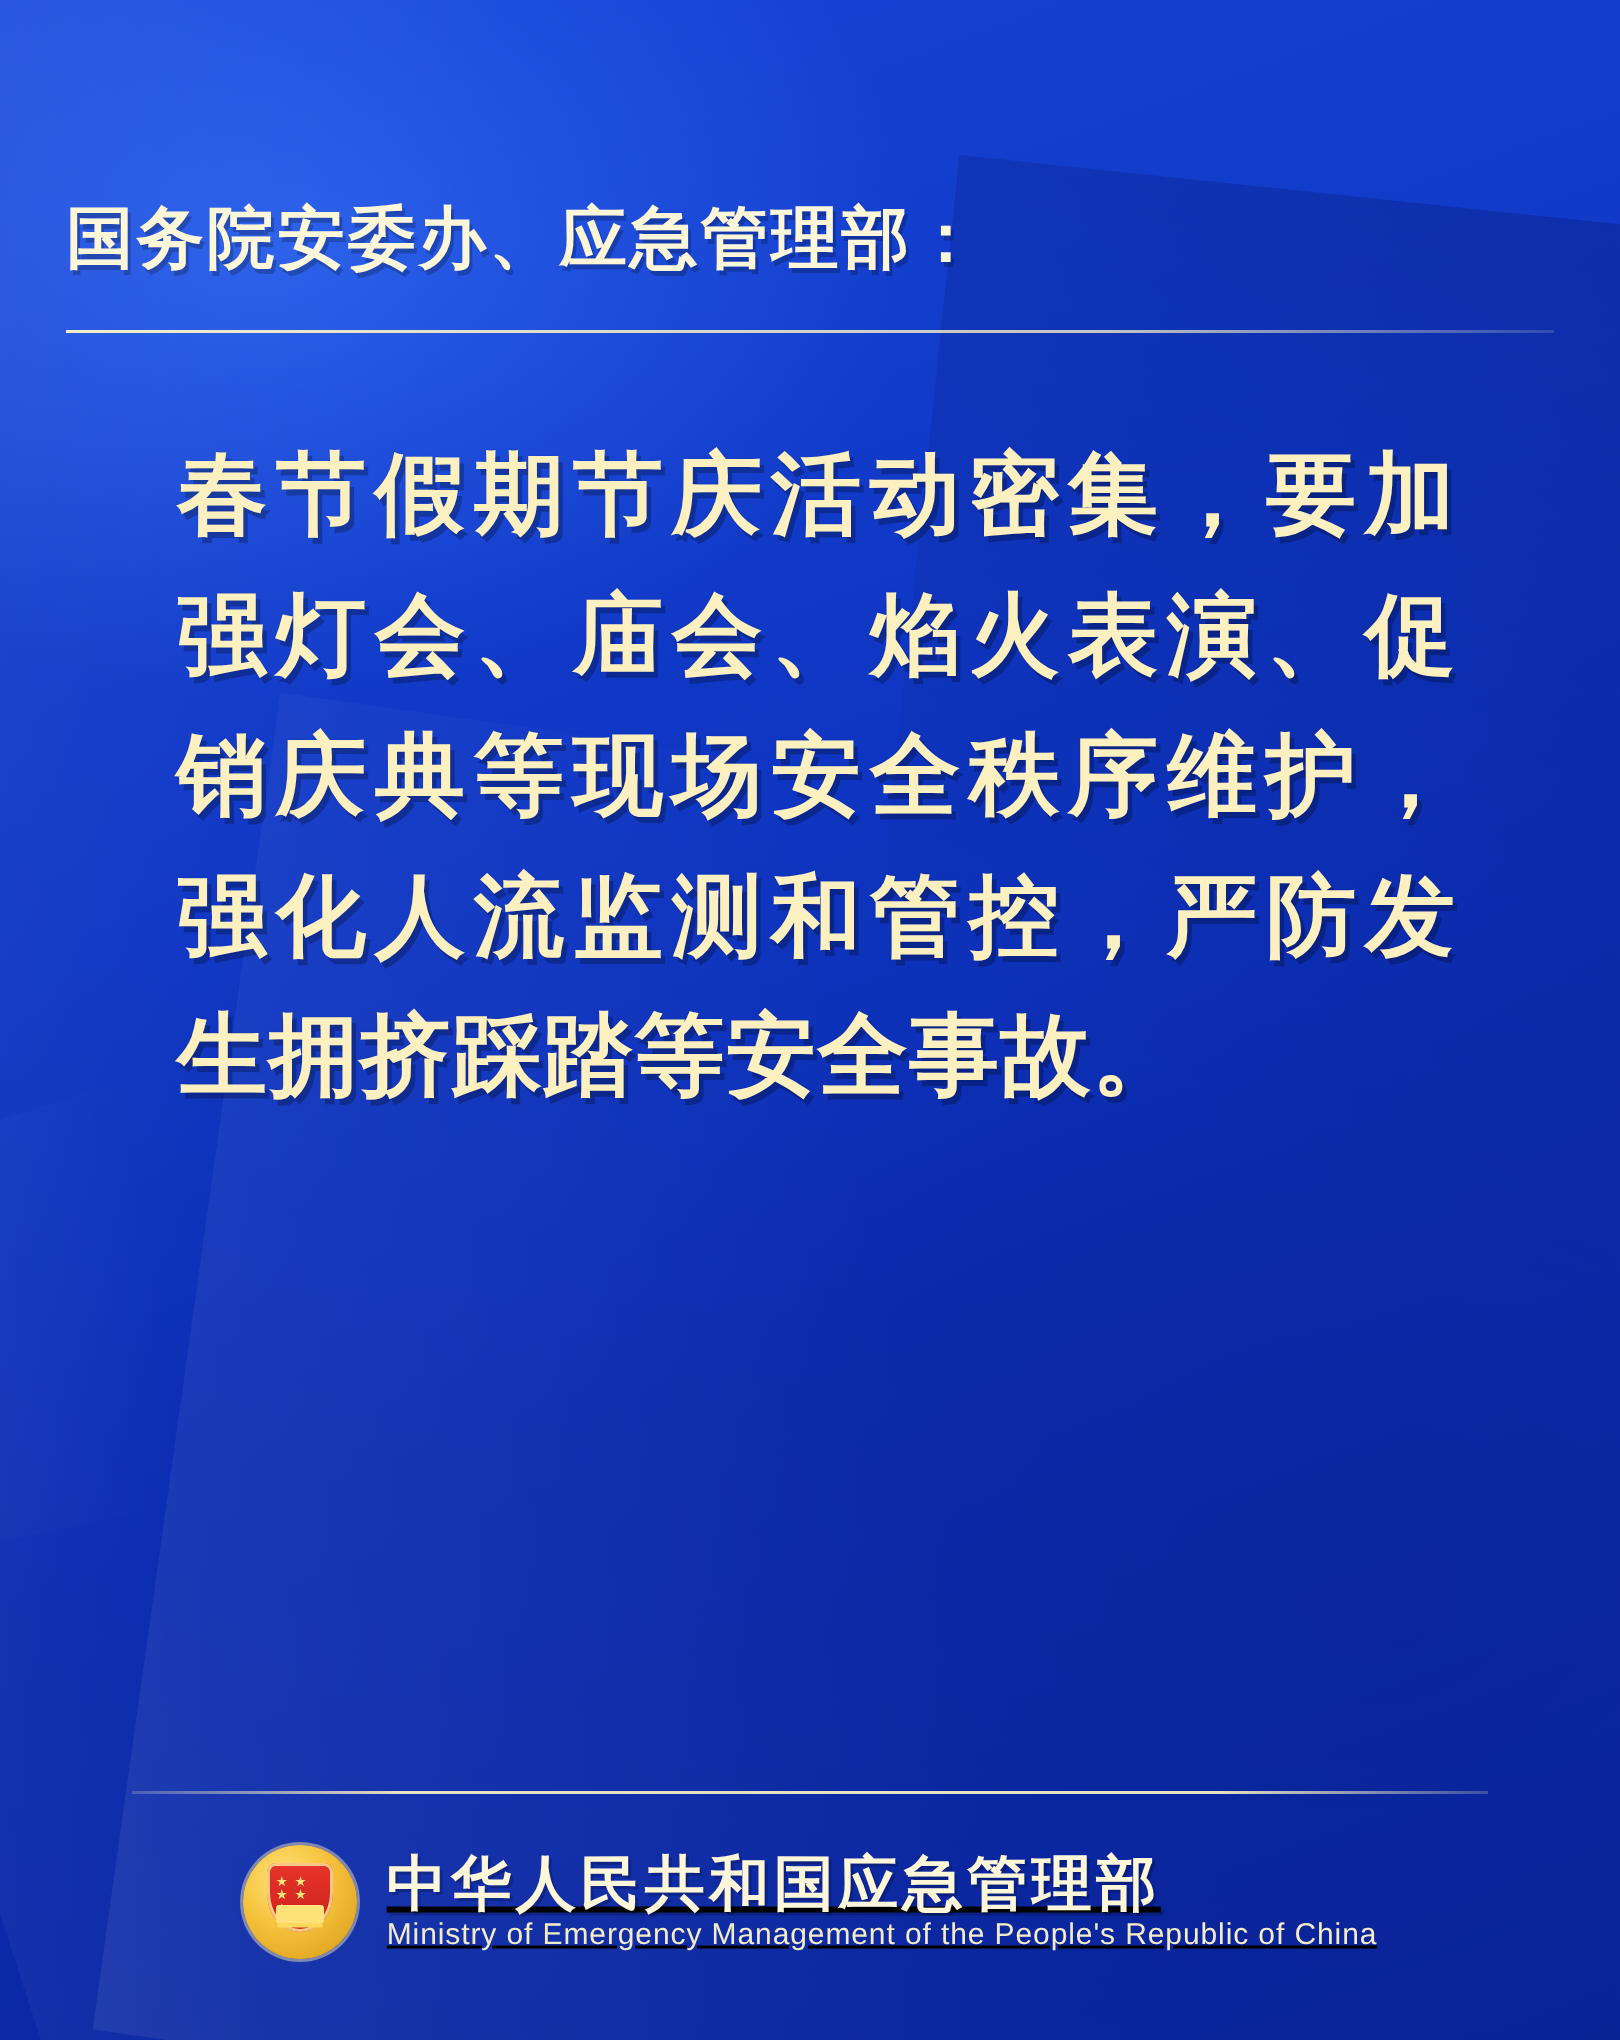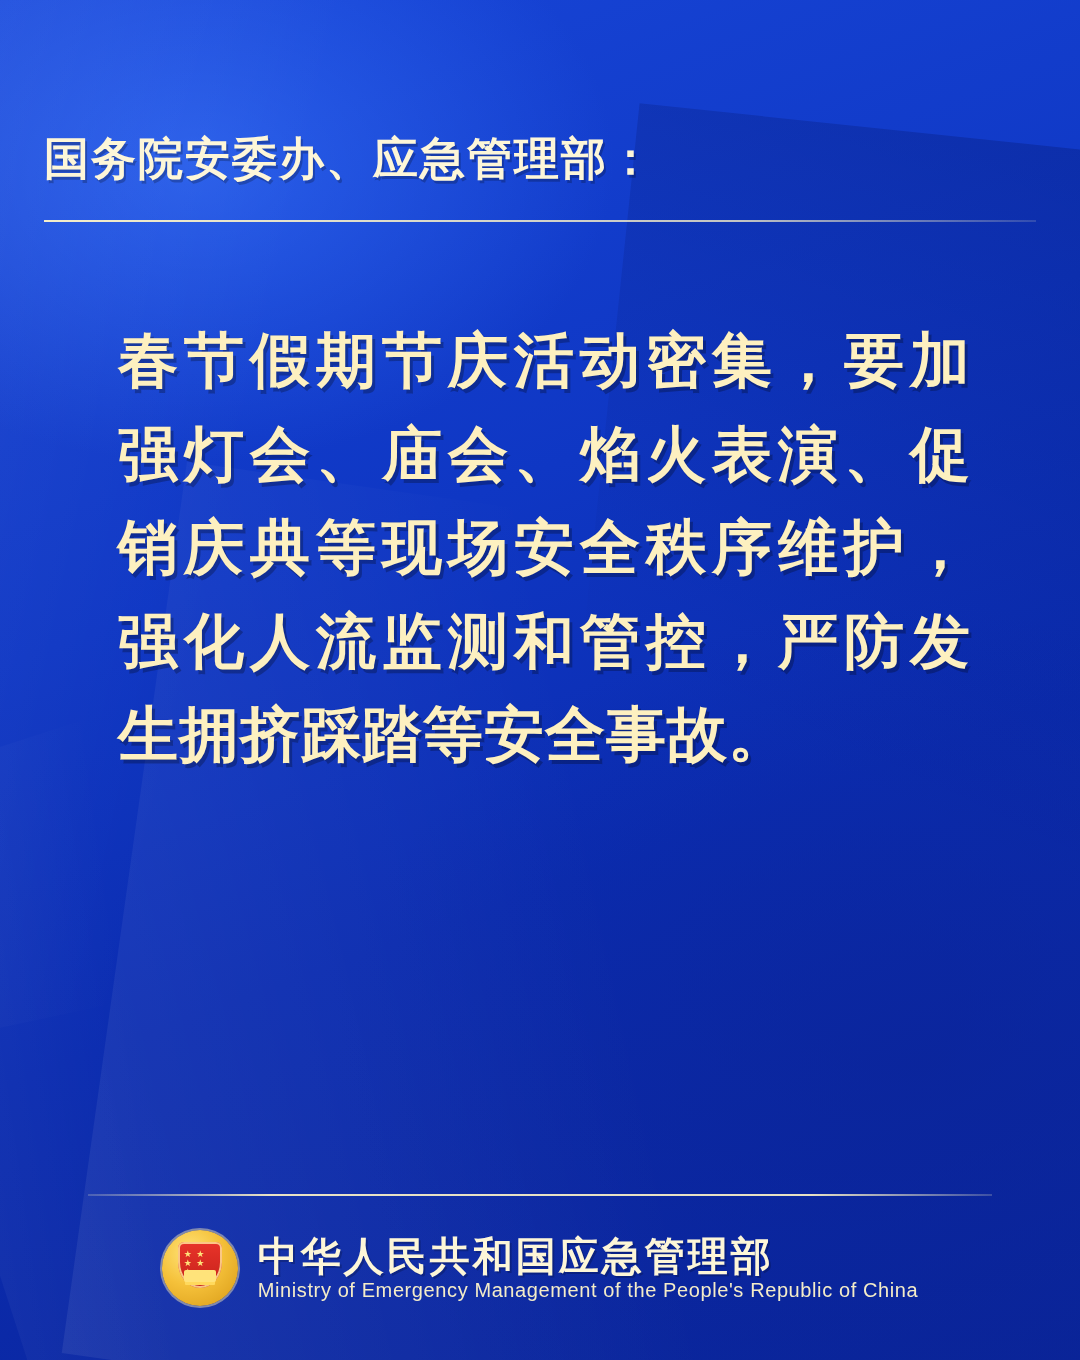--- a/index.html
+++ b/index.html
@@ -75,21 +75,21 @@
     line-height: 1.1;
   }
   .header-rule {
     margin: 36px 44px 0 44px;
     height: 2px;
     background: linear-gradient(90deg, rgba(255,245,200,0.95) 0%, rgba(255,245,200,0.75) 70%, rgba(255,245,200,0.15) 100%);
   }
 
   .main {
     position: absolute;
-    left: 0; top: 314px;
+    left: 0; top: 283px;
     width: 100%;
     padding: 0 109px 0 118px;
     box-sizing: border-box;
   }
   .body-text {
     margin: 0;
     font-size: 60px;
     font-weight: bold;
     line-height: 1.56;
     letter-spacing: 1px;
@@ -153,20 +153,21 @@
     left: 22px; top: 40px;
     width: 32px; height: 12px;
     background: #ffe37a;
     border-radius: 2px;
     box-shadow: 0 4px 0 -1px #ffd95c;
   }
   .brand-text {
     display: flex;
     flex-direction: column;
     gap: 4px;
+    text-decoration: underline;
   }
   .brand-cn {
     font-size: 40px;
     font-weight: bold;
     letter-spacing: 3px;
     color: #fdf6d8;
     text-shadow: 2px 2px 0 rgba(0,0,0,0.2);
     line-height: 1;
   }
   .brand-en {

